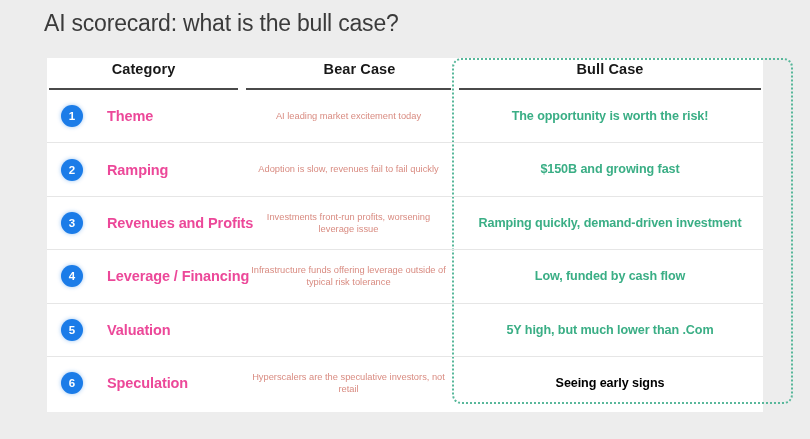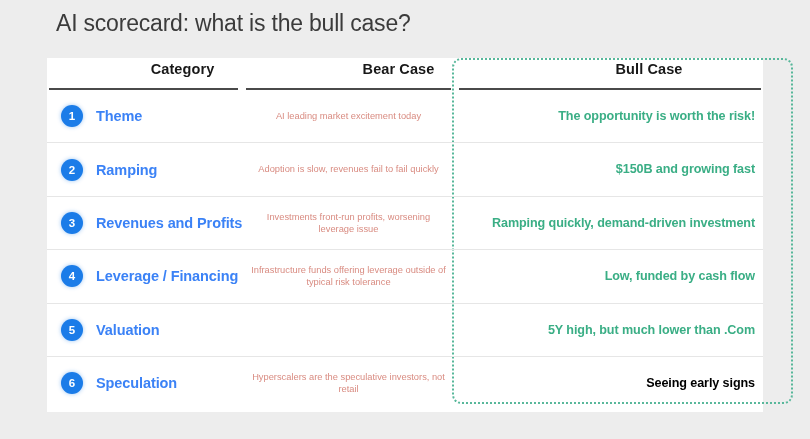--- a/index.html
+++ b/index.html
@@ -18,21 +18,20 @@
   
   .page-title {
     position: absolute;
     left: 44px;
     top: 10px;
     font-size: 23px;
     font-weight: 400;
     color: #3b3b3b;
     letter-spacing: -0.2px;
     white-space: nowrap;
-    margin-left: 12px;
   }
 
   
   .card {
     position: absolute;
     left: 47px;
     top: 58px;
     width: 716px;
     height: 354px;
     background: #ffffff;
@@ -50,21 +49,20 @@
     height: 32px;
   }
   .col-head {
     position: absolute;
     top: 3px;
     text-align: center;
     font-size: 14.5px;
     font-weight: bold;
     color: #181818;
     letter-spacing: 0.1px;
-    margin-left: 39px;
   }
   .col-head-rule {
     position: absolute;
     top: 30px;
     height: 2px;
     background: #4a4a4a;
   }
   .head-cat       { left: 0px;   width: 193px; }
   .head-cat-rule  { left: 2px;   width: 189px; }
   .head-bear      { left: 208px; width: 209px; }
@@ -122,24 +120,24 @@
     color: #ffffff;
     font-size: 11.5px;
     font-weight: bold;
     display: flex;
     align-items: center;
     justify-content: center;
     flex: 0 0 auto;
     box-shadow: 0 0 4px rgba(40,130,230,0.45);
   }
   .cat-label {
-    margin-left: 13px;
+    margin-left: 24px;
     font-size: 14.5px;
     font-weight: bold;
-    color: #3b82f6;
+    color: #ec4899;
     white-space: nowrap;
     letter-spacing: -0.1px;
   }
 
   
   .cell-bear {
     left: 197px;
     width: 209px;
     justify-content: center;
     padding: 0 6px;
@@ -148,21 +146,21 @@
     font-size: 9.3px;
     color: #d98c82;
     text-align: center;
     line-height: 1.32;
   }
 
   
   .cell-bull {
     left: 410px;
     width: 306px;
-    justify-content: flex-end;
+    justify-content: center;
     padding: 16px 8px;
   }
   .bull-text {
     font-size: 12.6px;
     font-weight: bold;
     color: #3aae85;
     text-align: center;
     line-height: 1.3;
     letter-spacing: -0.1px;
   }

